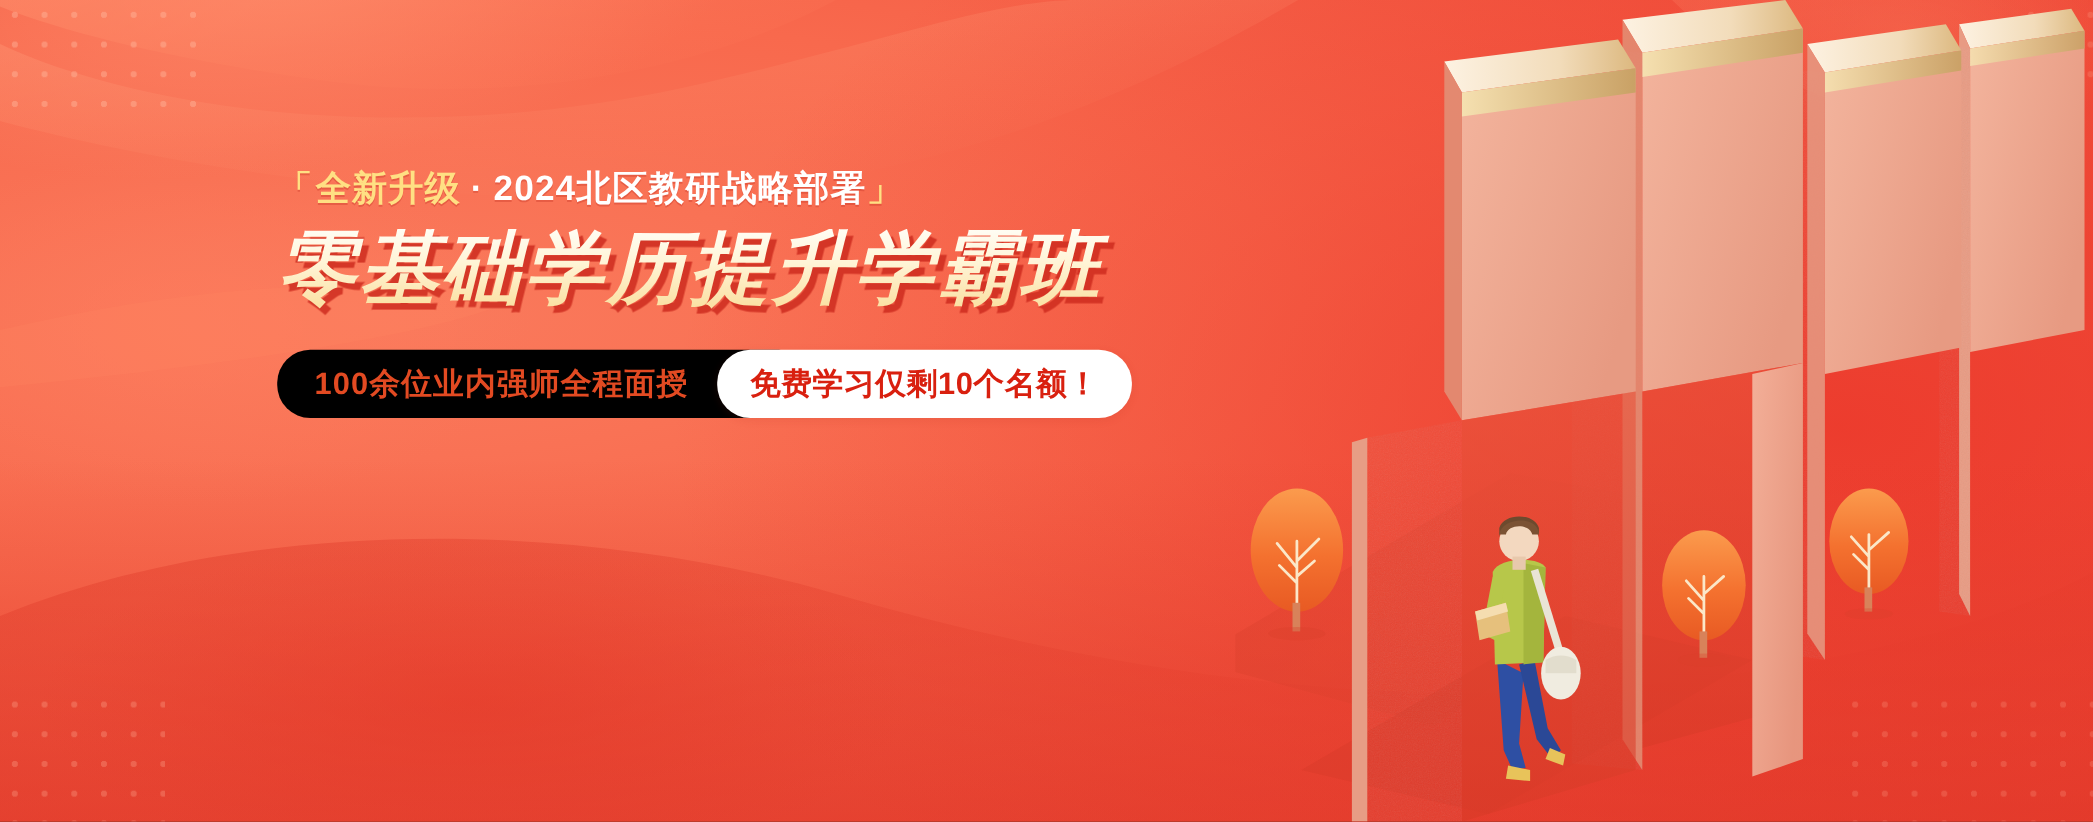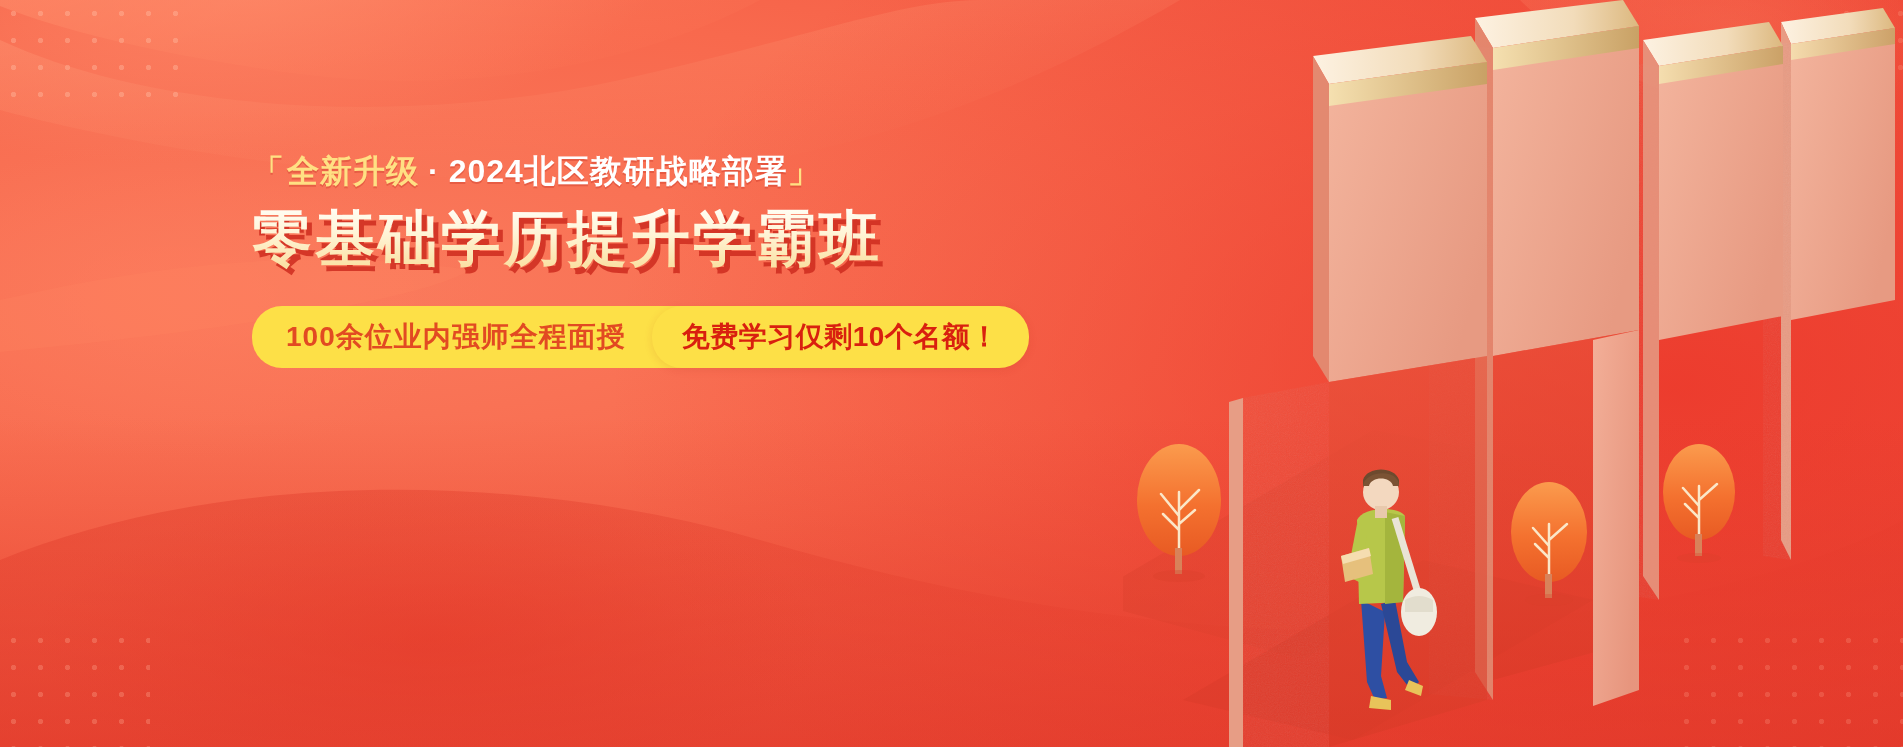--- a/index.html
+++ b/index.html
@@ -98,56 +98,57 @@
     color:#ffe083;
     font-weight:700;
     margin-right:2px;
   }
   .eyebrow .hl {
     color:#ffe083;
   }
   .eyebrow .dot-sep { padding:0 9px; color:#ffffff; }
 
   .headline {
-    font-size:60px;
+    font-size:72px;
     font-weight:700;
     line-height:1.02;
     letter-spacing:3px;
     white-space:nowrap;
     color:#fdf0cf;
     background:linear-gradient(to bottom, #fffdf4 0%, #fff4d6 42%, #fadf9f 100%);
     -webkit-background-clip:text;
     background-clip:text;
     -webkit-text-fill-color:transparent;
     filter:drop-shadow(5px 6px 0 rgba(206,44,30,0.85));
     margin-bottom:26px;
+    font-style:italic;
   }
 
   .pills {
     position:relative;
     display:inline-flex;
     align-items:center;
     margin-top:10px;
   }
   .pill-yellow {
-    background:#fde047;
+    background:#000000;
     color:#e24a22;
     font-size:28px;
     font-weight:700;
     letter-spacing:1px;
     line-height:1;
     padding:17px 112px 17px 34px;
     border-radius:30px;
     white-space:nowrap;
     text-align:right;
   }
   .pill-white {
     position:relative;
     margin-left:-86px;
-    background:#fde047;
+    background:#ffffff;
     color:#d9200f;
     font-size:28px;
     font-weight:700;
     letter-spacing:0.5px;
     line-height:1;
     padding:17px 30px;
     border-radius:30px;
     white-space:nowrap;
     box-shadow:0 2px 8px rgba(170,40,25,0.12);
   }

